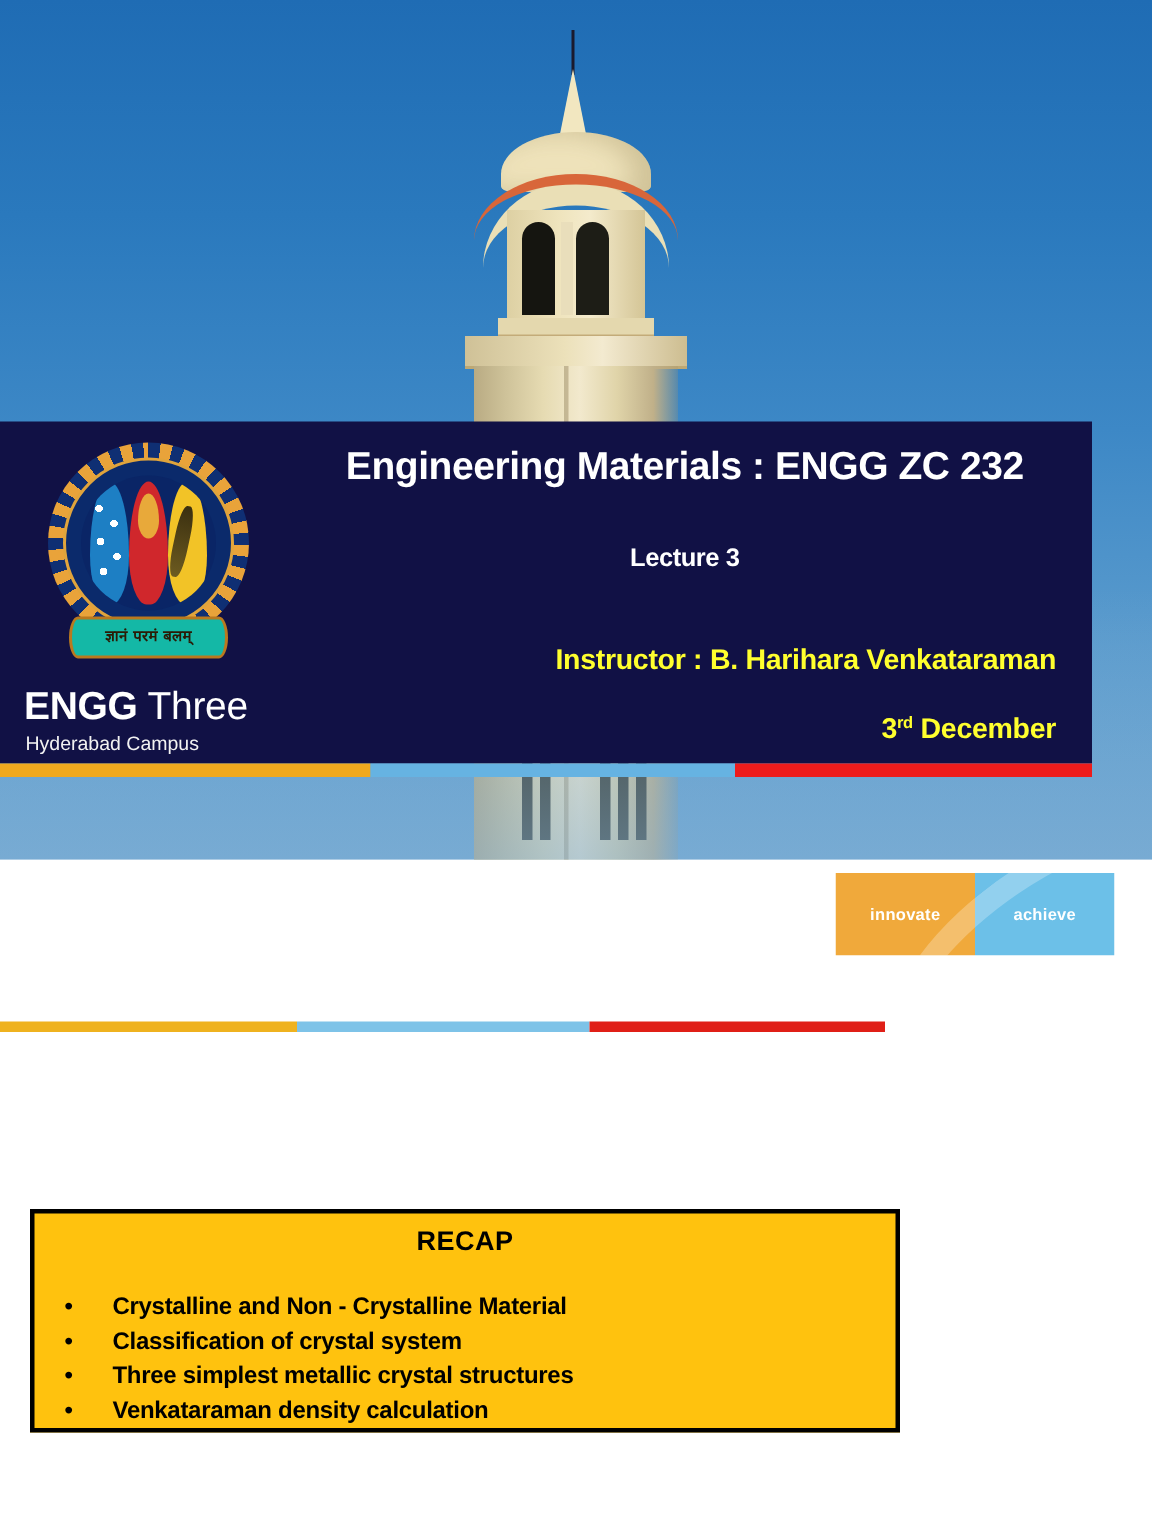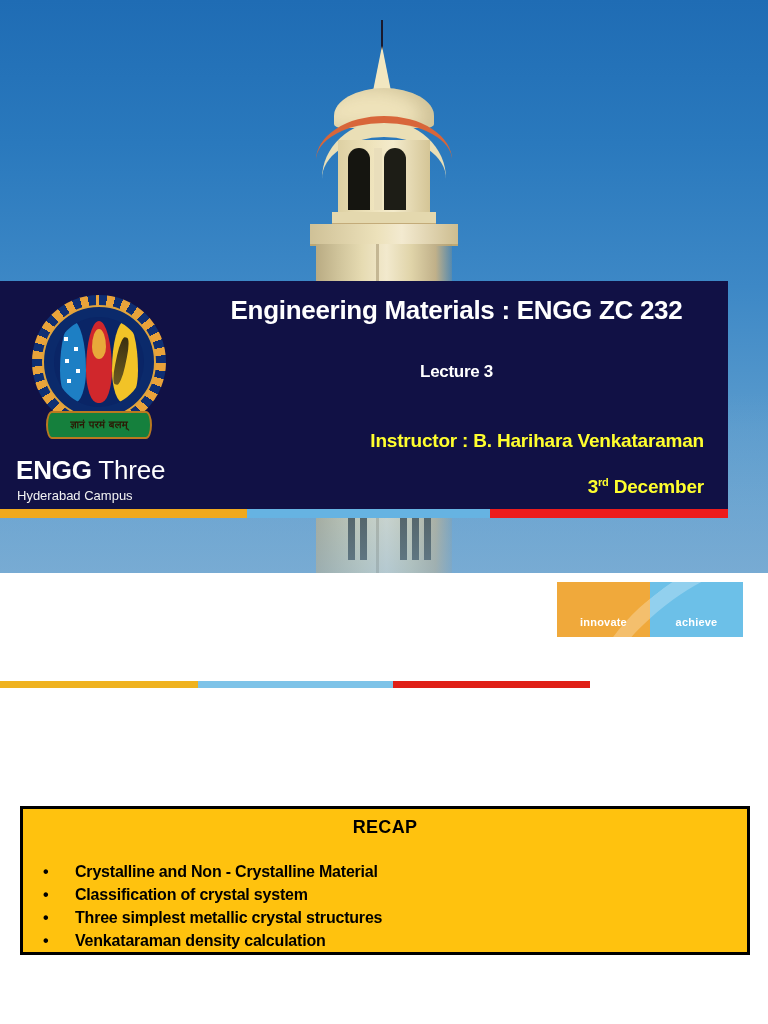--- a/index.html
+++ b/index.html
@@ -227,21 +227,21 @@
   .crest-torch {
     position: absolute; left: 62px; top: 20px;
     width: 10px; height: 48px;
     background: linear-gradient(180deg, #3a2f10, #6d5b20);
     transform: rotate(12deg);
     border-radius: 40%;
   }
   .crest-scroll {
     position: absolute; left: 22px; top: 118px;
     width: 106px; height: 28px;
-    background: #15803d;
+    background: #14b8a6;
     border: 2px solid #b9791f;
     border-radius: 6px / 14px;
     color: #2b1a05;
     font-size: 10px; font-weight: bold;
     text-align: center; line-height: 24px;
     letter-spacing: .2px;
     font-family: "DejaVu Sans", sans-serif;
   }
 
   .brand-name {
@@ -321,21 +321,21 @@
     width: 186px; height: 55px;
     display: flex;
     overflow: hidden;
   }
   .iale-cell {
     position: relative;
     flex: 1;
     display: flex;
     align-items: flex-end;
     justify-content: center;
-    padding-bottom: 9px;
+    padding-bottom: 21px;
   }
   .iale-cell span {
     position: relative; z-index: 2;
     color: #ffffff;
     font-size: 11px;
     font-weight: bold;
     letter-spacing: .2px;
   }
   .iale-cell.c-y { background: #f0a93b; }
   .iale-cell.c-b { background: #6cc0e8; }
@@ -360,21 +360,21 @@
     display: flex;
   }
   .body-rule .seg-y { width: 198px; background: #efb21f; }
   .body-rule .seg-b { width: 195px; background: #7ec3e8; }
   .body-rule .seg-r { flex: 1;      background: #e01f17; }
 
   
   .recap-box {
     position: absolute;
     left: 20px; top: 806px;
-    width: 730px; height: 149px;
+    width: 580px; height: 149px;
     background: #ffc20e;
     border: 3px solid #000000;
   }
   .recap-heading {
     margin-top: 8px;
     text-align: center;
     color: #000000;
     font-size: 18px;
     font-weight: bold;
     letter-spacing: .3px;

